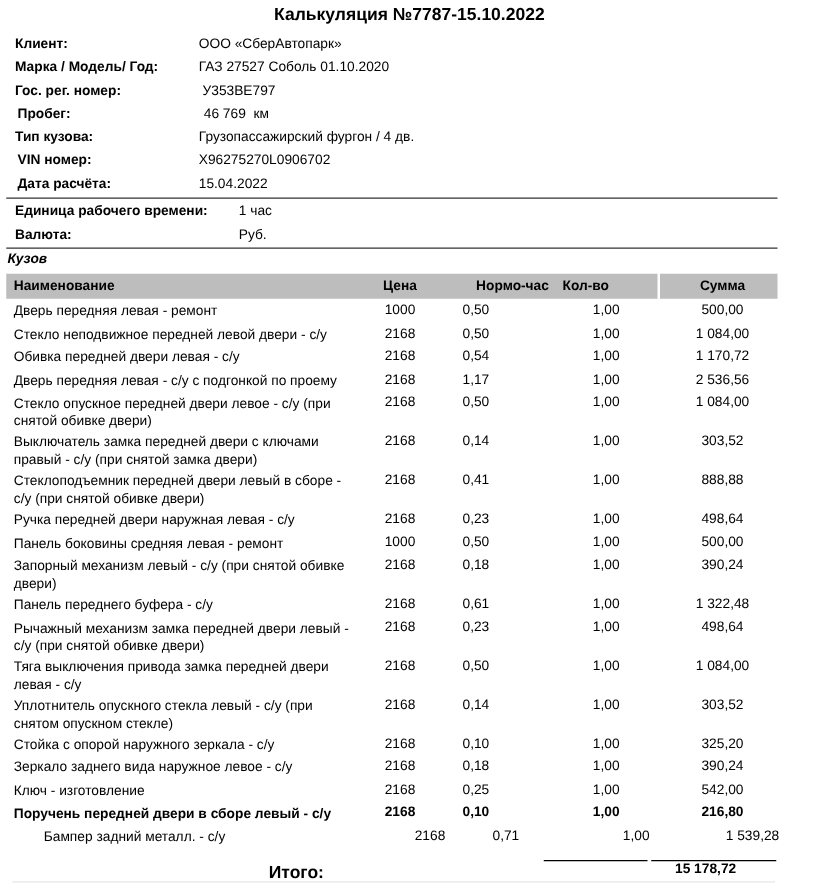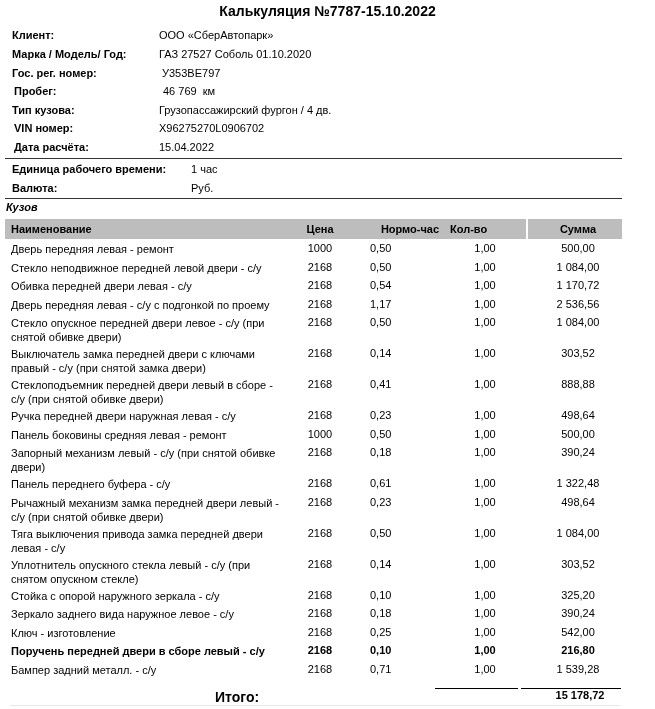--- a/index.html
+++ b/index.html
@@ -18,21 +18,21 @@
   .rows { position: absolute; top: 241px; left: 5px; width: 617px; }
   .row { position: relative; }
   .cell { position: absolute; top: 0; font-size: 11px; line-height: 14px; }
   .c-name { left: 6px; width: 268px; position: relative; padding-top: 1px; }
   .c-price { left: 290px; width: 50px; text-align: center; }
   .c-hours { left: 365px; width: 80px; }
   .c-qty { left: 445px; width: 70px; text-align: center; }
   .c-sum { left: 528px; width: 90px; text-align: center; }
   .total-line { position: absolute; top: 688px; border-top: 1.5px solid #000; height: 0; }
   .total-label { position: absolute; top: 689px; left: 215px; font-weight: bold; font-size: 14px; }
-  .total-value { position: absolute; top: 689px; left: 540px; width: 80px; text-align: center; font-weight: bold; font-size: 11px; }
+  .total-value { position: absolute; top: 689px; left: 540px; width: 80px; text-align: left; font-weight: bold; font-size: 11px; }
   .bottom-line { position: absolute; top: 705px; left: 10px; width: 610px; border-top: 1px solid #e6e6e6; }
 </style>
 </head>
 <body>
 
 <div class="title">Калькуляция №7787-15.10.2022</div>
 
 <div>
   <div class="info-row" style="top:27px;left:0;width:655px">
     <span class="info-label" style="left:12px">Клиент:</span>
@@ -211,21 +211,21 @@
       <div class="cell c-qty">1,00</div>
       <div class="cell c-sum">542,00</div>
     </div>
     <div class="row" style="height: 18.5px; font-weight: bold;">
       <div class="cell c-name">Поручень передней двери в сборе левый - с/у</div>
       <div class="cell c-price">2168</div>
       <div class="cell c-hours">0,10</div>
       <div class="cell c-qty">1,00</div>
       <div class="cell c-sum">216,80</div>
     </div>
-    <div class="row" style="height: 18.5px;">
+    <div class="row" style="height: 18.5px; margin-left: 24px;">
       <div class="cell c-name">Бампер задний металл. - с/у</div>
       <div class="cell c-price">2168</div>
       <div class="cell c-hours">0,71</div>
       <div class="cell c-qty">1,00</div>
       <div class="cell c-sum">1 539,28</div>
     </div>
   </div>
 
 <div class="total-line" style="left:435px;width:83px"></div>
 <div class="total-line" style="left:521px;width:100px"></div>

